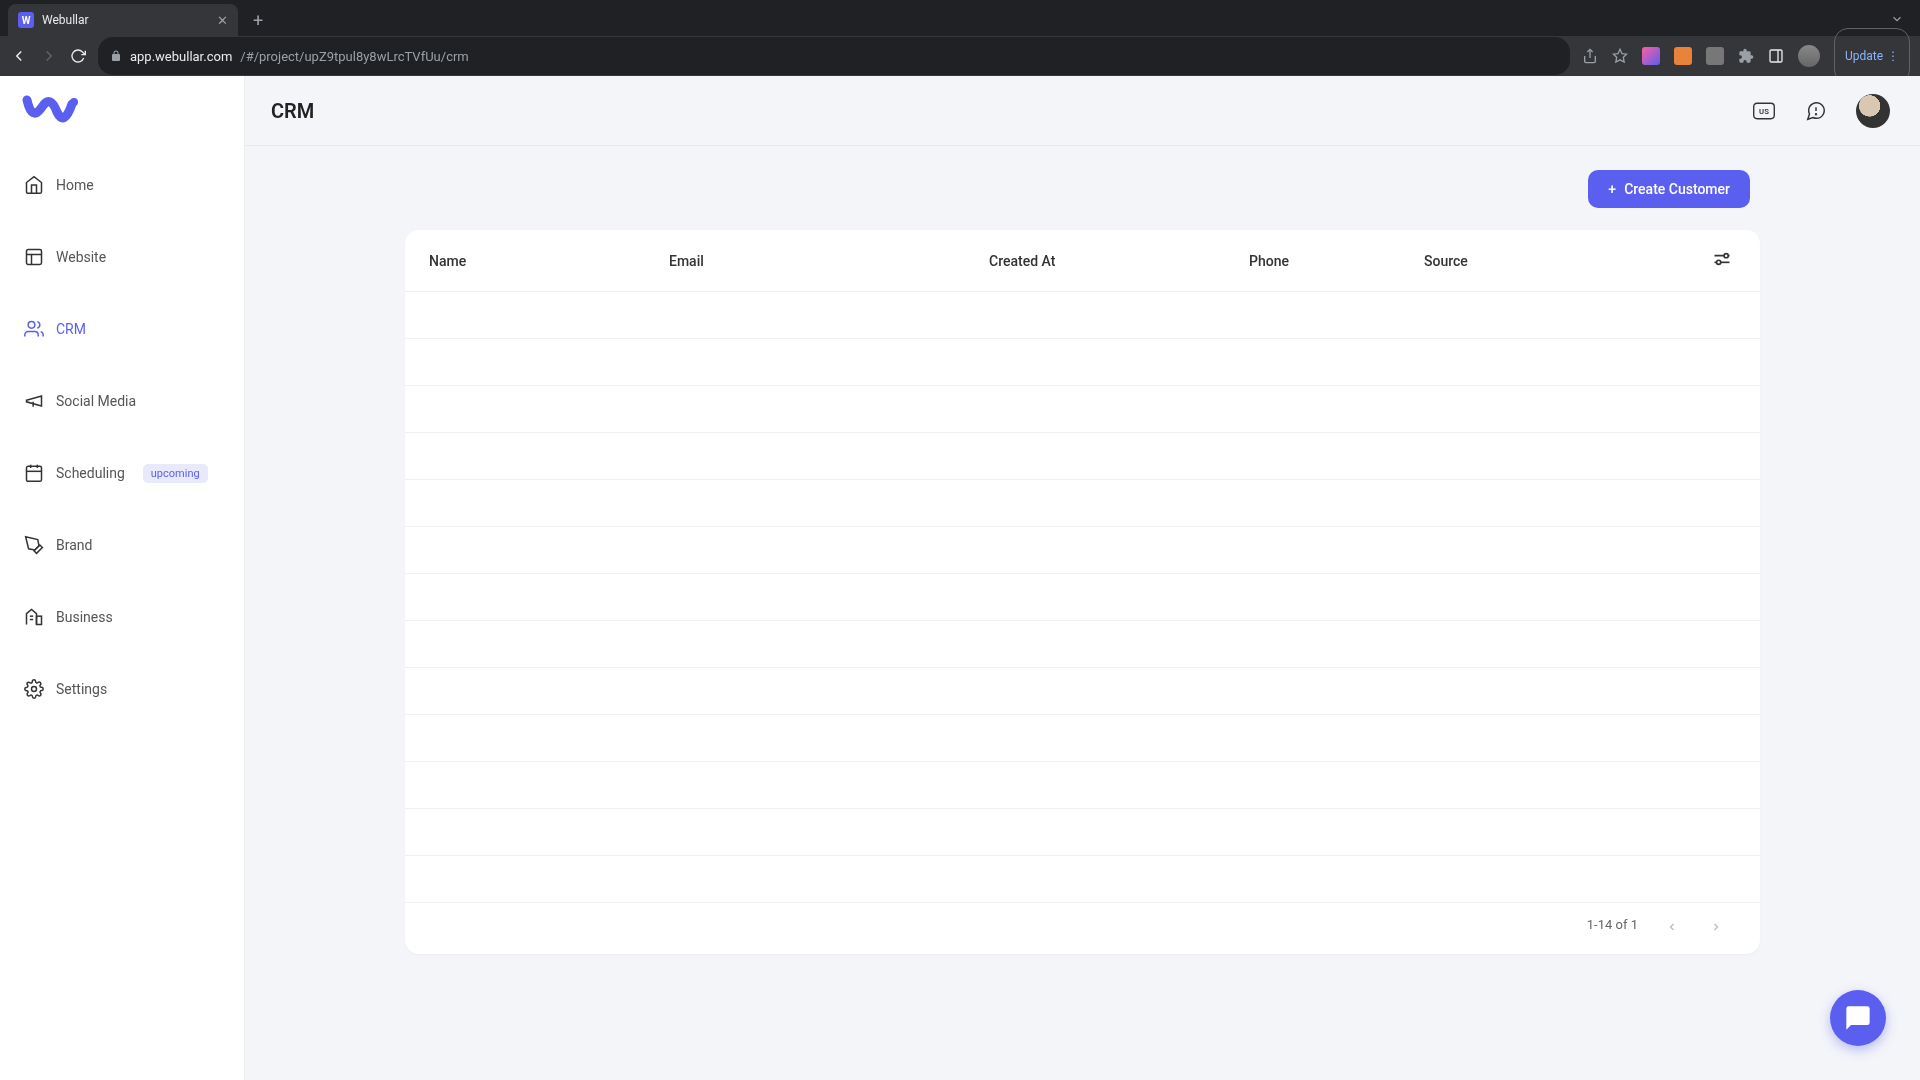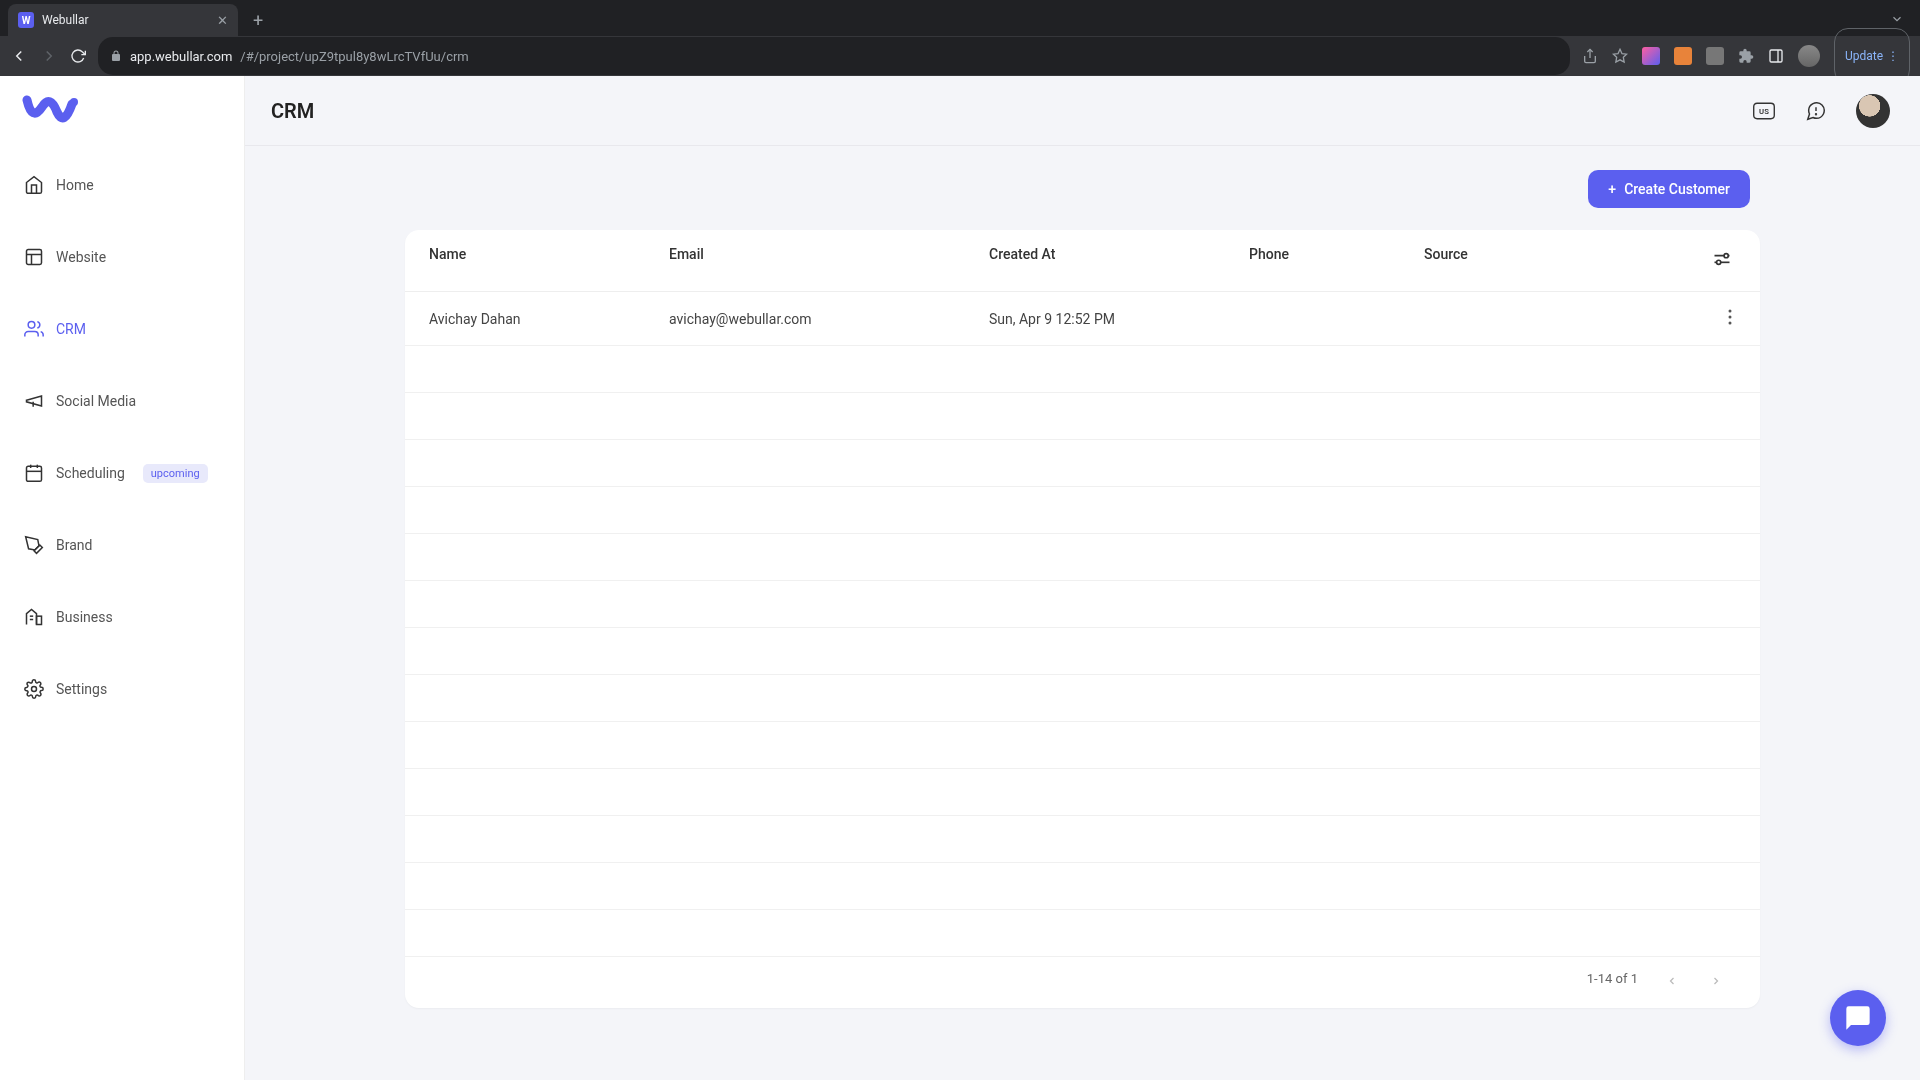--- a/index.html
+++ b/index.html
@@ -42,21 +42,21 @@
 .header-right { margin-left:auto; display:flex; align-items:center; gap:28px; }
 .hdr-icon { width:24px; height:24px; display:flex; align-items:center; justify-content:center; cursor:pointer; }
 .hdr-icon svg { stroke:#333; fill:none; stroke-width:1.6; }
 .avatar { width:34px; height:34px; border-radius:50%; background:radial-gradient(circle at 40% 35%, #d9c6b3 0 35%, #333 36%); cursor:pointer; }
 
 .content { padding:24px 30px; flex:1; overflow:auto; }
 .toolbar { display:flex; justify-content:flex-end; margin-bottom:22px; padding-right:140px; }
 .create-btn { background:#5B5FEF; color:#fff; border:none; border-radius:10px; padding:11px 20px; font-size:14px; font-weight:500; display:flex; align-items:center; gap:8px; cursor:pointer; }
 
 .card { background:#fff; border-radius:14px; width:1355px; margin:0 auto; box-shadow:0 1px 2px rgba(0,0,0,.04); overflow:hidden; }
-.thead { display:flex; padding:16px 24px; border-bottom:1px solid #eee; font-size:14px; color:#333; font-weight:500; }
+.thead { display:flex; padding:16px 24px; border-bottom:1px solid #eee; font-size:14px; color:#333; font-weight:500; align-items:center; }
 .trow { display:flex; padding:13px 24px; border-bottom:1px solid #f0f0f0; font-size:14px; color:#444; align-items:center; min-height:47px; }
 .col-name { width:240px; }
 .col-email { width:320px; }
 .col-created { width:260px; }
 .col-phone { width:175px; }
 .col-source { width:200px; }
 .col-actions { flex:1; display:flex; justify-content:flex-end; }
 .dots { cursor:pointer; padding:4px; }
 .filter-icon { cursor:pointer; padding:4px; }
 .pagination { display:flex; justify-content:flex-end; gap:24px; padding:14px 34px; font-size:13px; color:#666; }
@@ -275,34 +275,20 @@
               <svg width="20" height="18" viewBox="0 0 24 20" fill="none" stroke="#333" stroke-width="2">
                   <line x1="3" y1="6" x2="21" y2="6"></line>
                   <circle cx="17" cy="6" r="2.5" fill="#fff"></circle>
                   <line x1="3" y1="14" x2="21" y2="14"></line>
                   <circle cx="8" cy="14" r="2.5" fill="#fff"></circle>
                 </svg>
             </div>
           </div>
         </div>
         <div id="tbody">
-            <div class="trow">
-              <div class="col-name">Avichay Dahan</div>
-              <div class="col-email">avichay@webullar.com</div>
-              <div class="col-created">Sun, Apr 9 12:52 PM</div>
-              <div class="col-phone"></div>
-              <div class="col-source"></div>
-              <div class="col-actions">
-                <div class="dots"><svg width="4" height="16" viewBox="0 0 4 16">
-                    <circle cx="2" cy="2" r="1.5" fill="#555"></circle>
-                    <circle cx="2" cy="8" r="1.5" fill="#555"></circle>
-                    <circle cx="2" cy="14" r="1.5" fill="#555"></circle>
-                  </svg></div>
-              </div>
-            </div>
             <div class="trow"></div>
             <div class="trow"></div>
             <div class="trow"></div>
             <div class="trow"></div>
             <div class="trow"></div>
             <div class="trow"></div>
             <div class="trow"></div>
             <div class="trow"></div>
             <div class="trow"></div>
             <div class="trow"></div>

